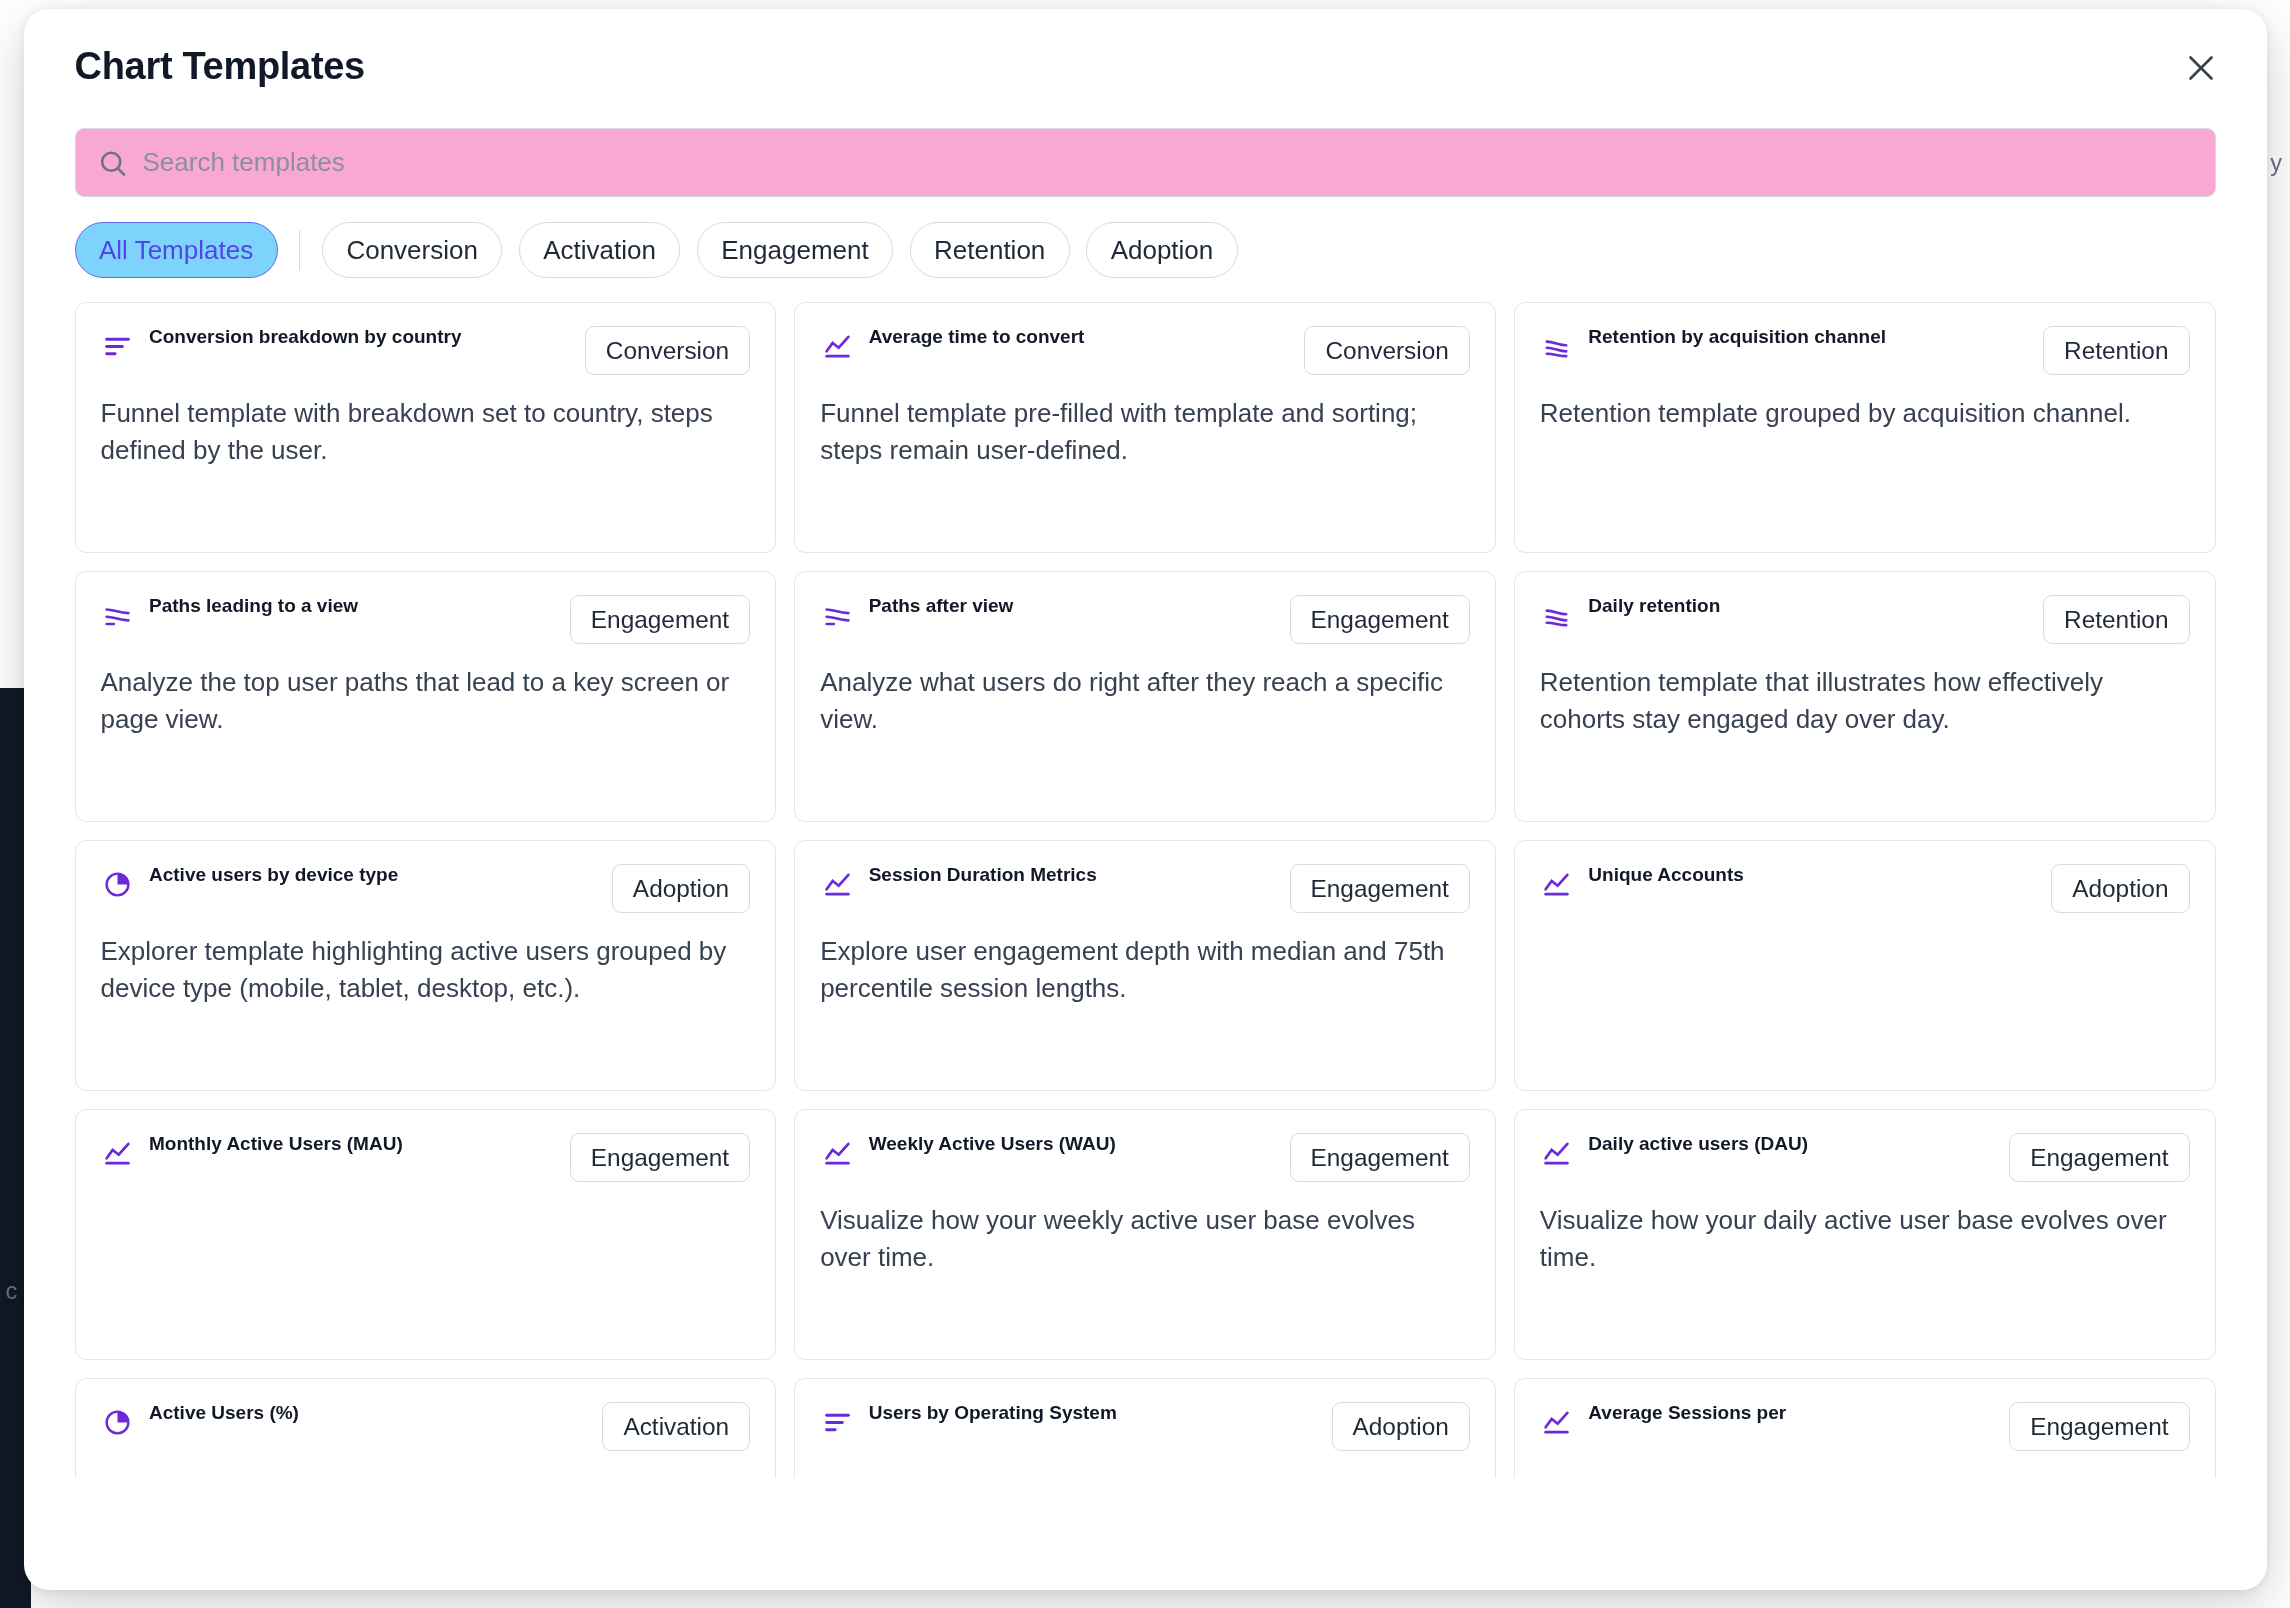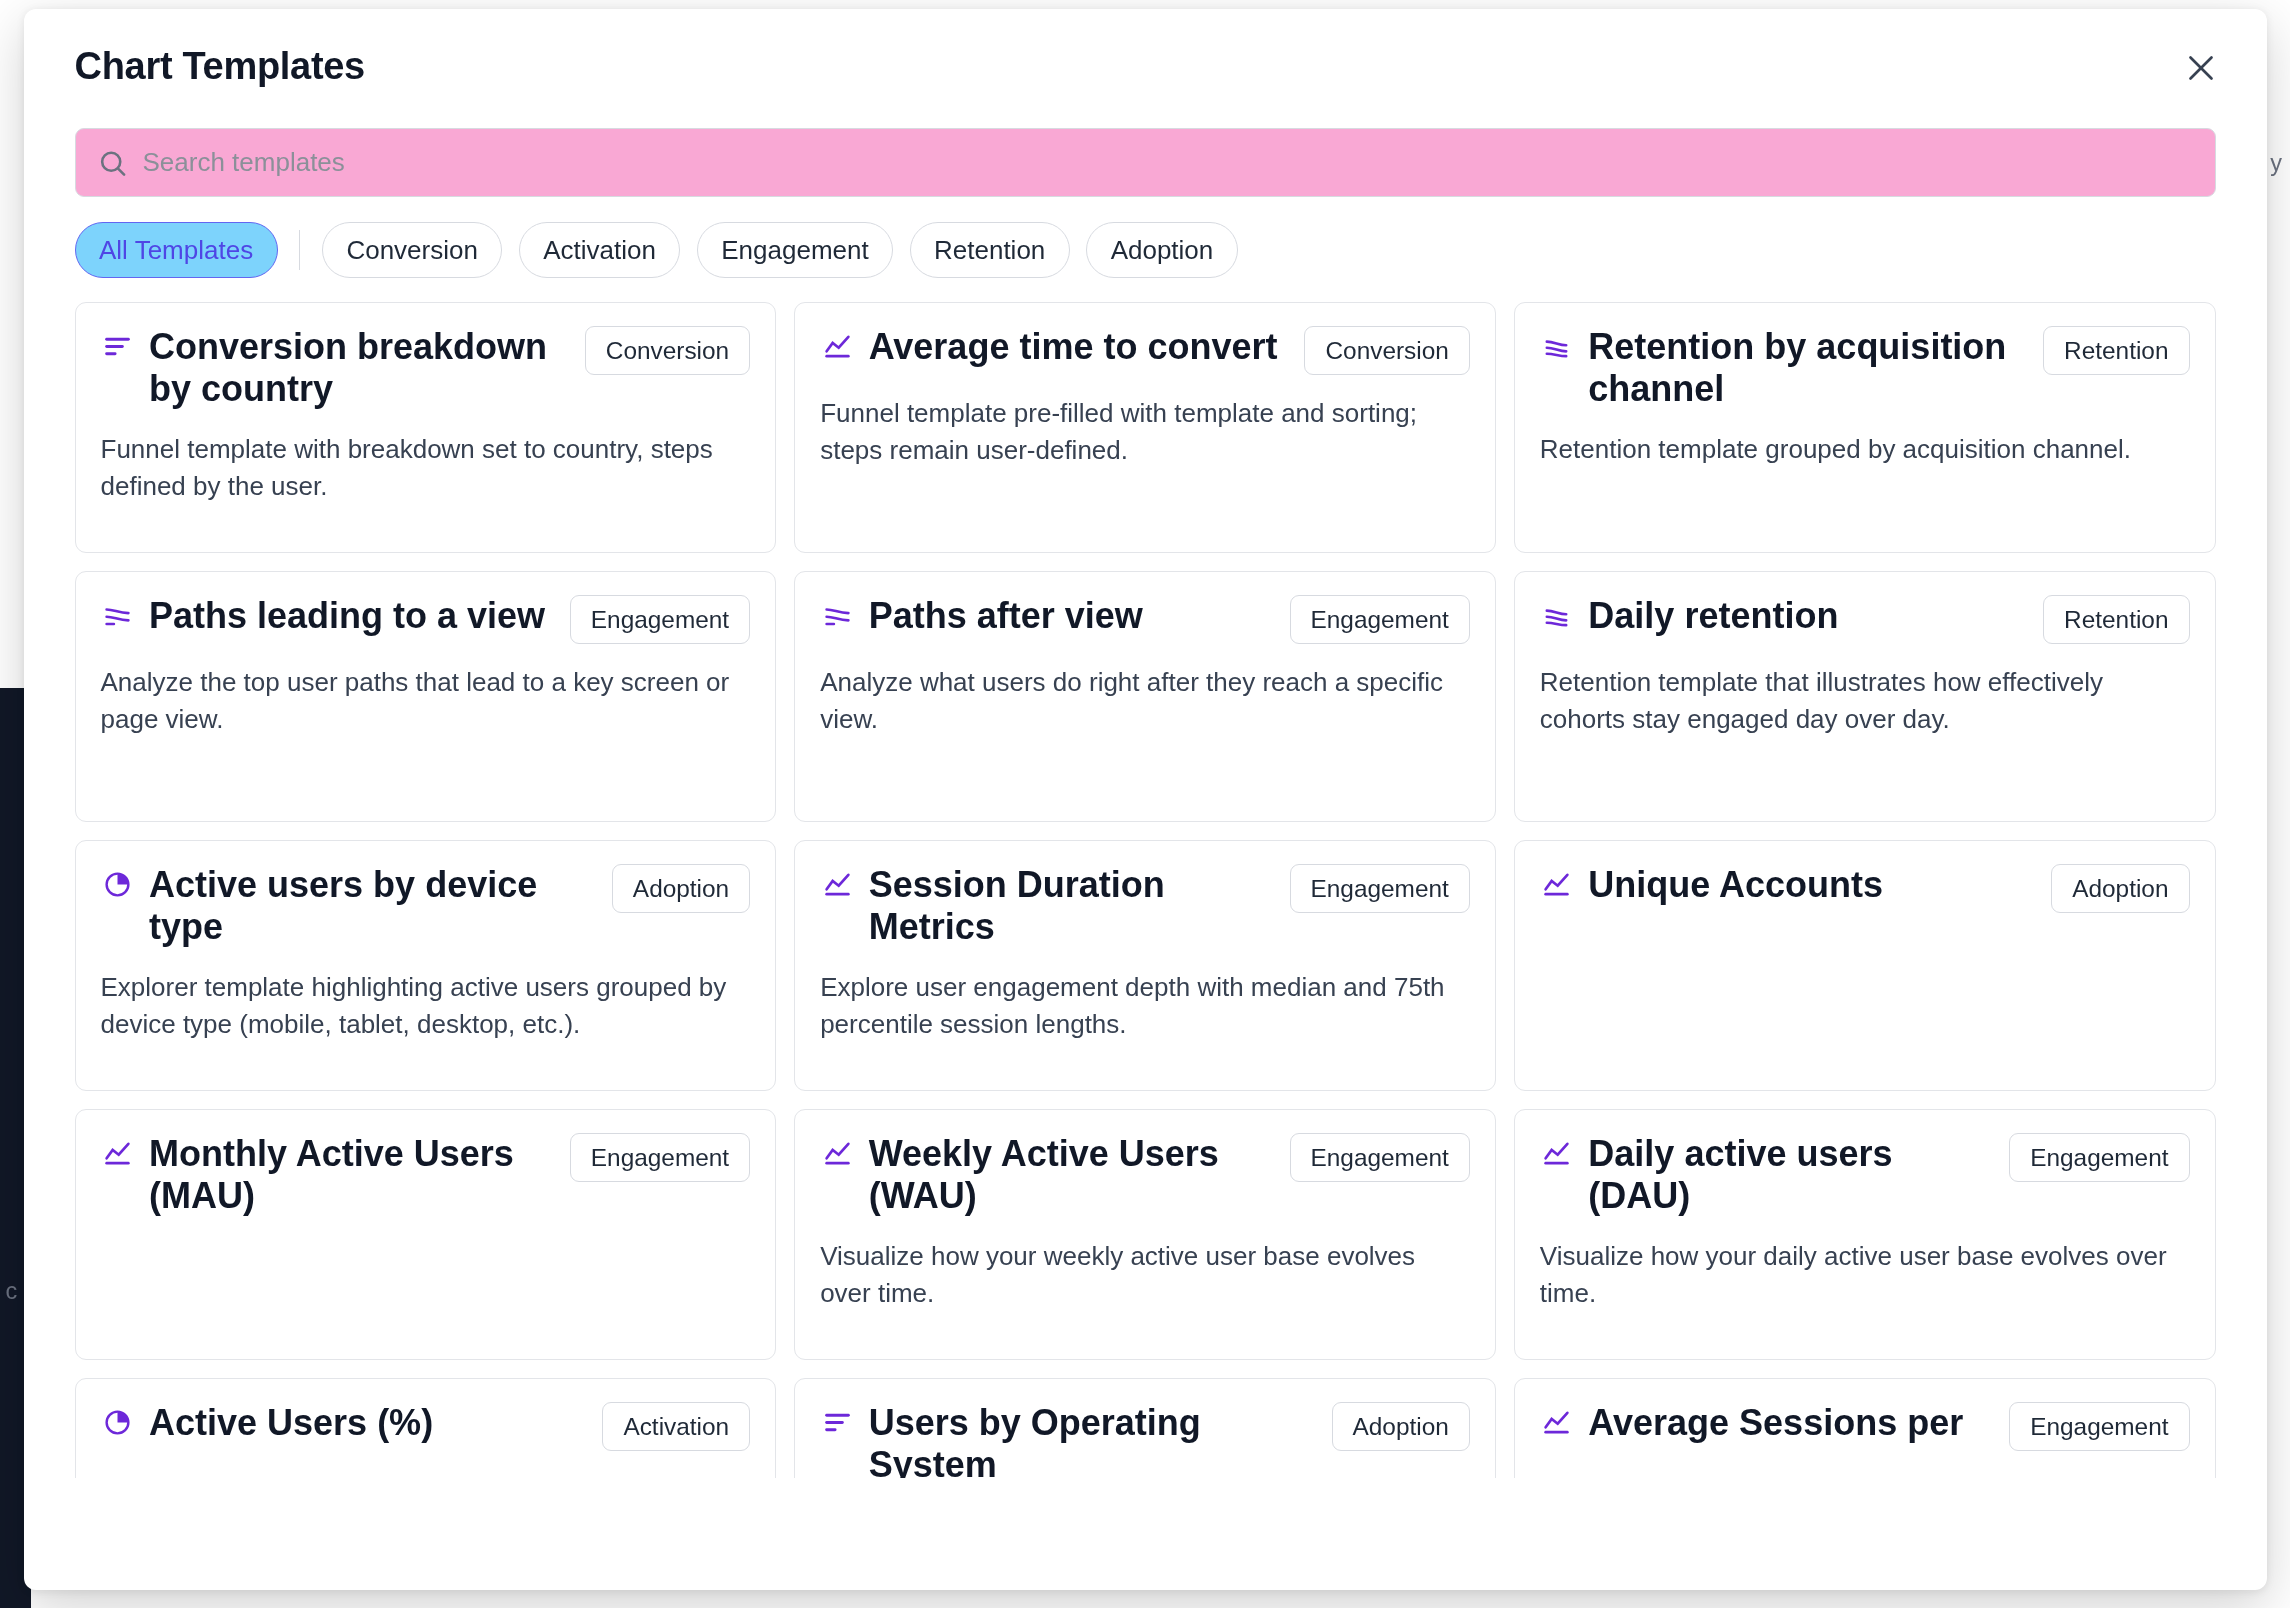--- a/index.html
+++ b/index.html
@@ -31,21 +31,21 @@
     color: #6b7280; font-size: 23.5px; line-height: 51px;
     overflow: hidden; white-space: nowrap;
   }
 
   
   .modal {
     position: absolute;
     left: 23.5px; top: 9px;
     width: 2243px; height: 1581px;
     background: #ffffff;
-    border-radius: 12px;
+    border-radius: 25px;
     box-shadow: 0 16.3px 54px rgba(0,0,0,.18), 0 1.8px 9px rgba(0,0,0,.08);
     overflow: hidden;
   }
 
   .modal-header {
     position: relative;
     padding: 36px 51px 9px 51px;
   }
   .modal-title {
     font-size: 38px;
@@ -145,21 +145,21 @@
     gap: 14.5px;
   }
   .card-icon {
     flex: 0 0 auto;
     width: 34px; height: 34px;
     margin-top: 3.6px;
     display: flex; align-items: center; justify-content: center;
   }
   .card-name {
     flex: 1 1 auto;
-    font-size: 36px;
+    font-size: 19px;
     font-weight: 700;
     color: #111827;
     line-height: 1.18;
     padding-right: 9px;
   }
   .tag {
     flex: 0 0 auto;
     height: 49px;
     padding: 0 20px;
     display: inline-flex;

